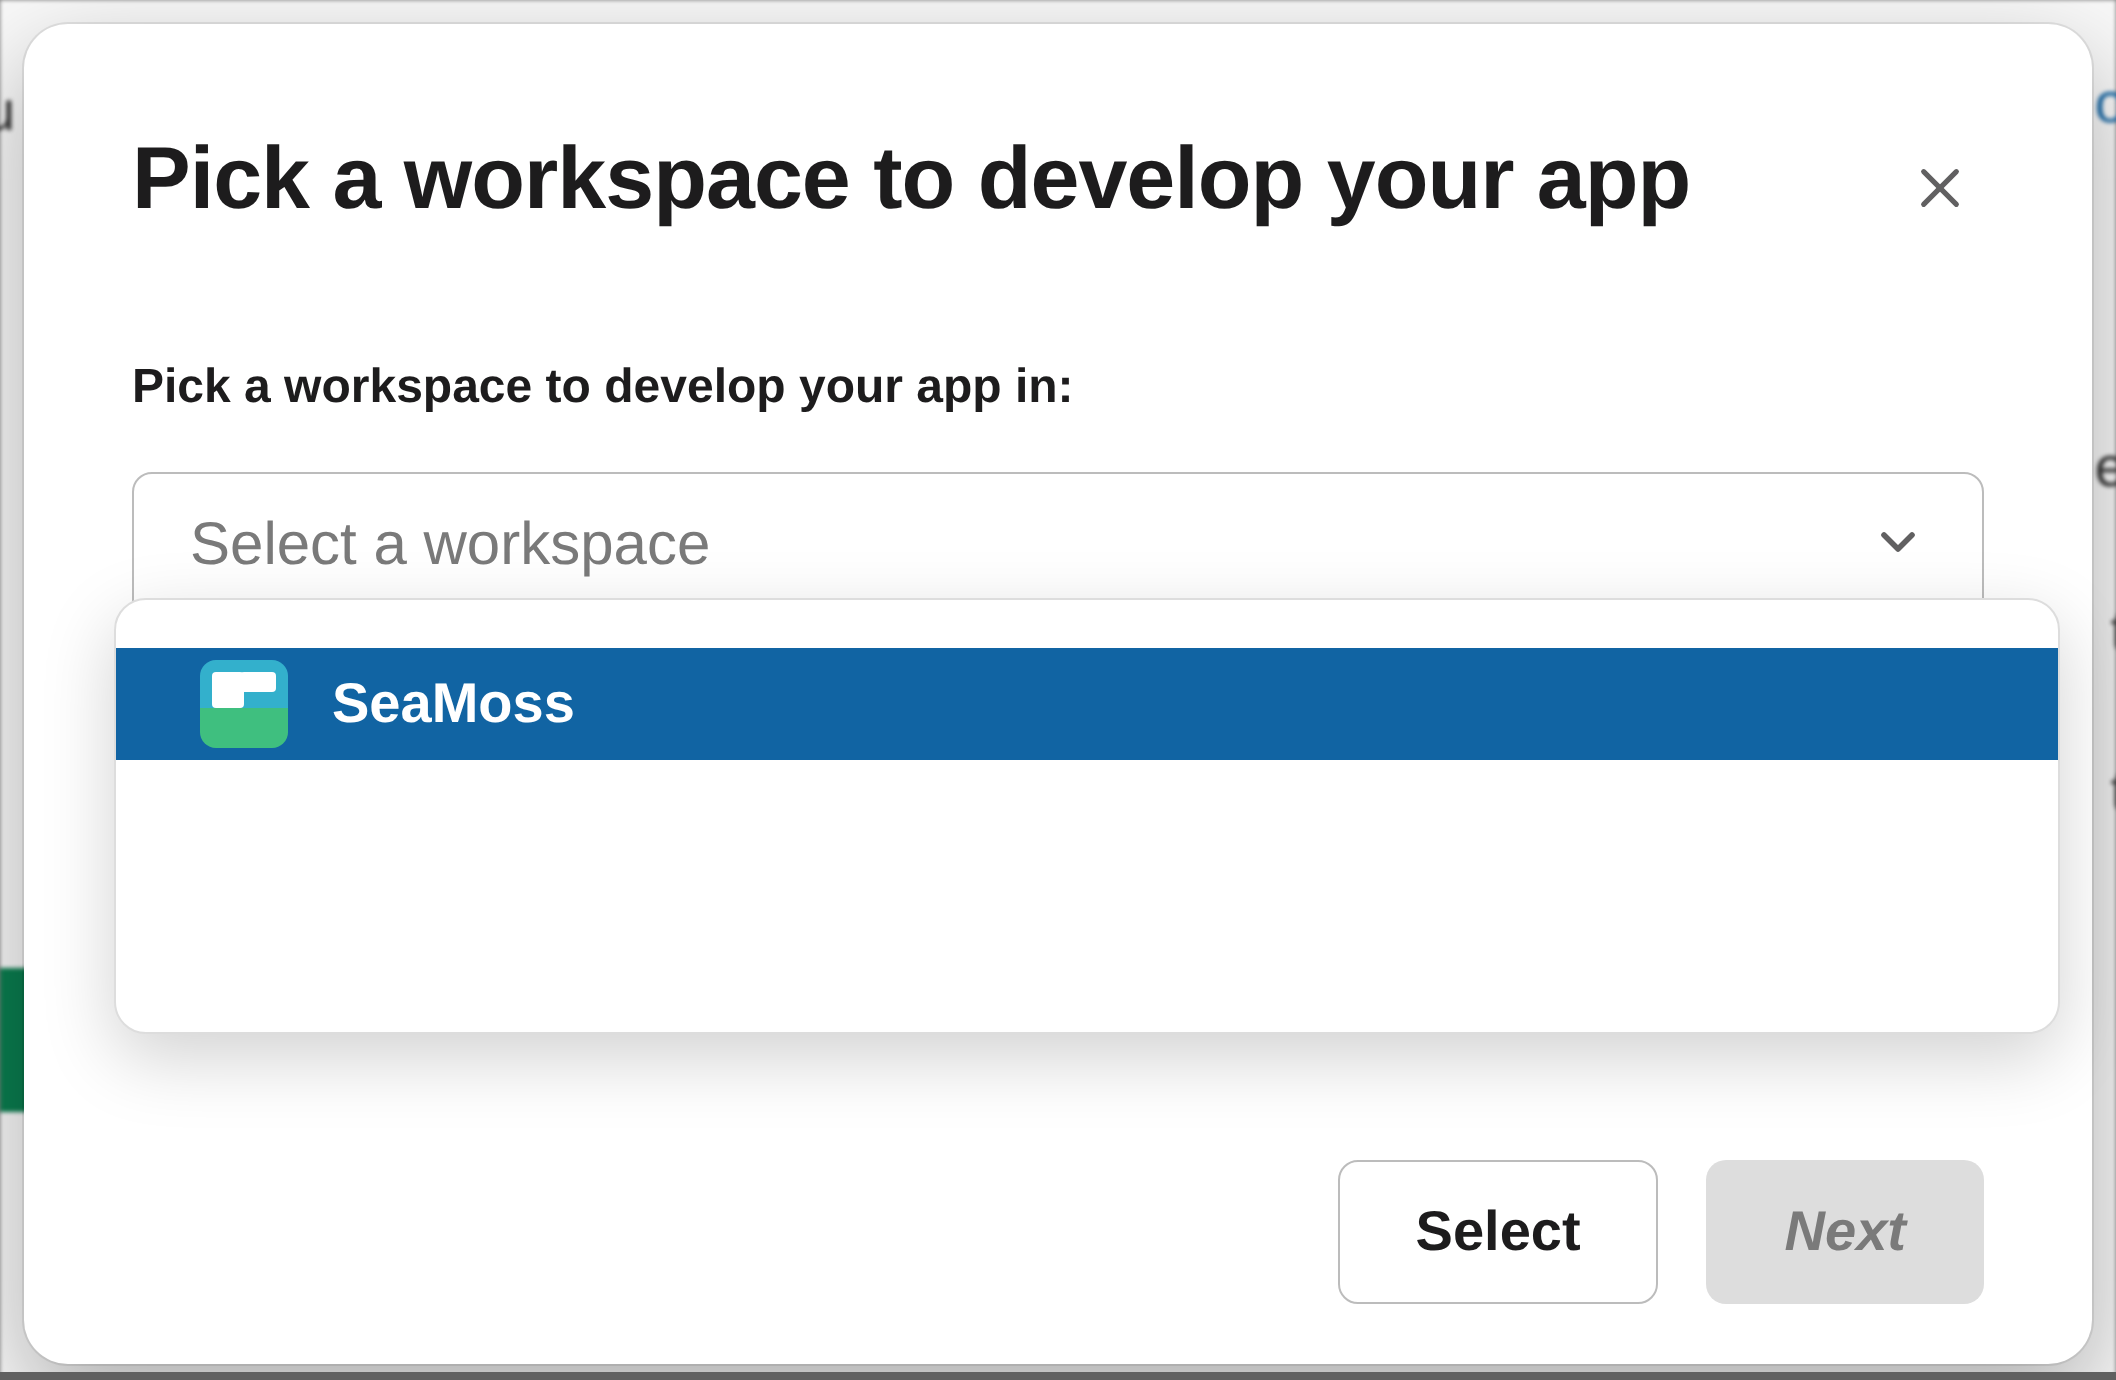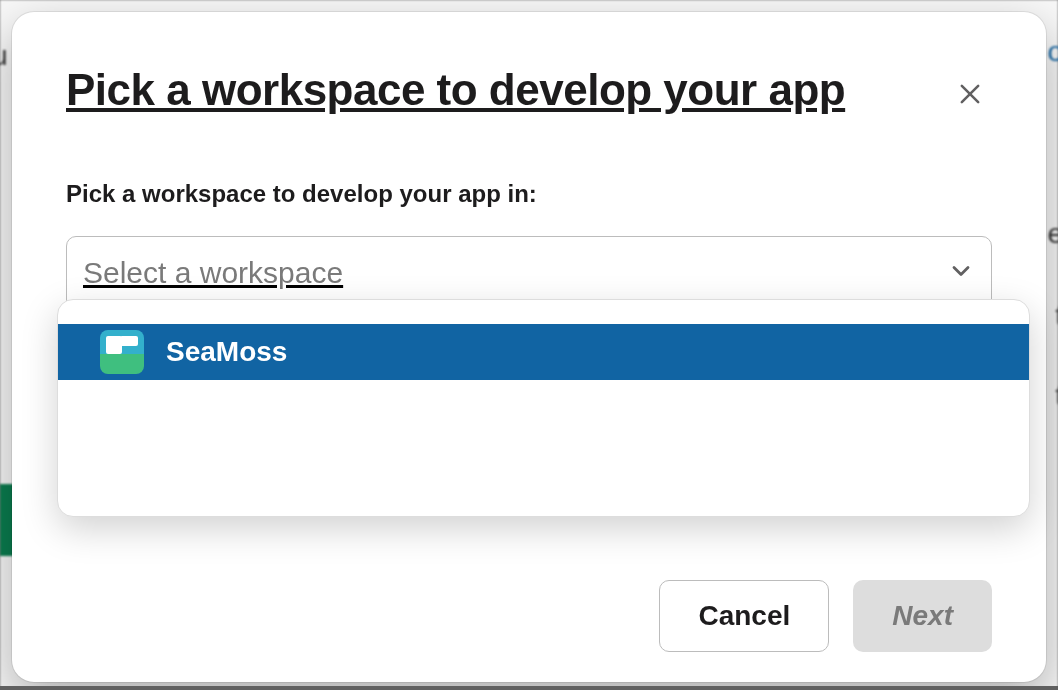--- a/index.html
+++ b/index.html
@@ -67,21 +67,20 @@
     justify-content: space-between;
     align-items: flex-start;
   }
 
   .modal-title {
     font-size: 44px;
     font-weight: 900;
     color: #1d1c1d;
     letter-spacing: -0.5px;
     line-height: 1.1;
-    text-decoration: underline;
   }
 
   .close-btn {
     width: 44px;
     height: 44px;
     display: flex;
     align-items: center;
     justify-content: center;
     cursor: pointer;
     color: #616061;
@@ -102,24 +101,23 @@
     margin-top: 28px;
   }
 
   .select-box {
     width: 100%;
     height: 74px;
     border: 1px solid #bcbcbc;
     border-radius: 10px;
     display: flex;
     align-items: center;
-    padding: 0 16px;
-    cursor: pointer;
-    background: #fff;
-    text-decoration: underline;
+    padding: 0 28px;
+    cursor: pointer;
+    background: #fff;
   }
 
   .select-placeholder {
     color: #7a7a7a;
     font-size: 30px;
   }
 
   .select-chevron {
     margin-left: auto;
     color: #616061;
@@ -272,19 +270,19 @@
 
     <div class="dropdown">
       <div class="dropdown-option highlighted">
         <div class="ws-icon"></div>
         <span class="ws-name">SeaMoss</span>
       </div>
     </div>
   </div>
 
   <div class="modal-footer">
-    <button class="btn btn-cancel">Cancel</button>
+    <button class="btn btn-cancel">Select</button>
     <button class="btn btn-next" disabled="">Next</button>
   </div>
 
 </div>
 
 <div class="bottom-bar"></div>
 
 </body></html>

